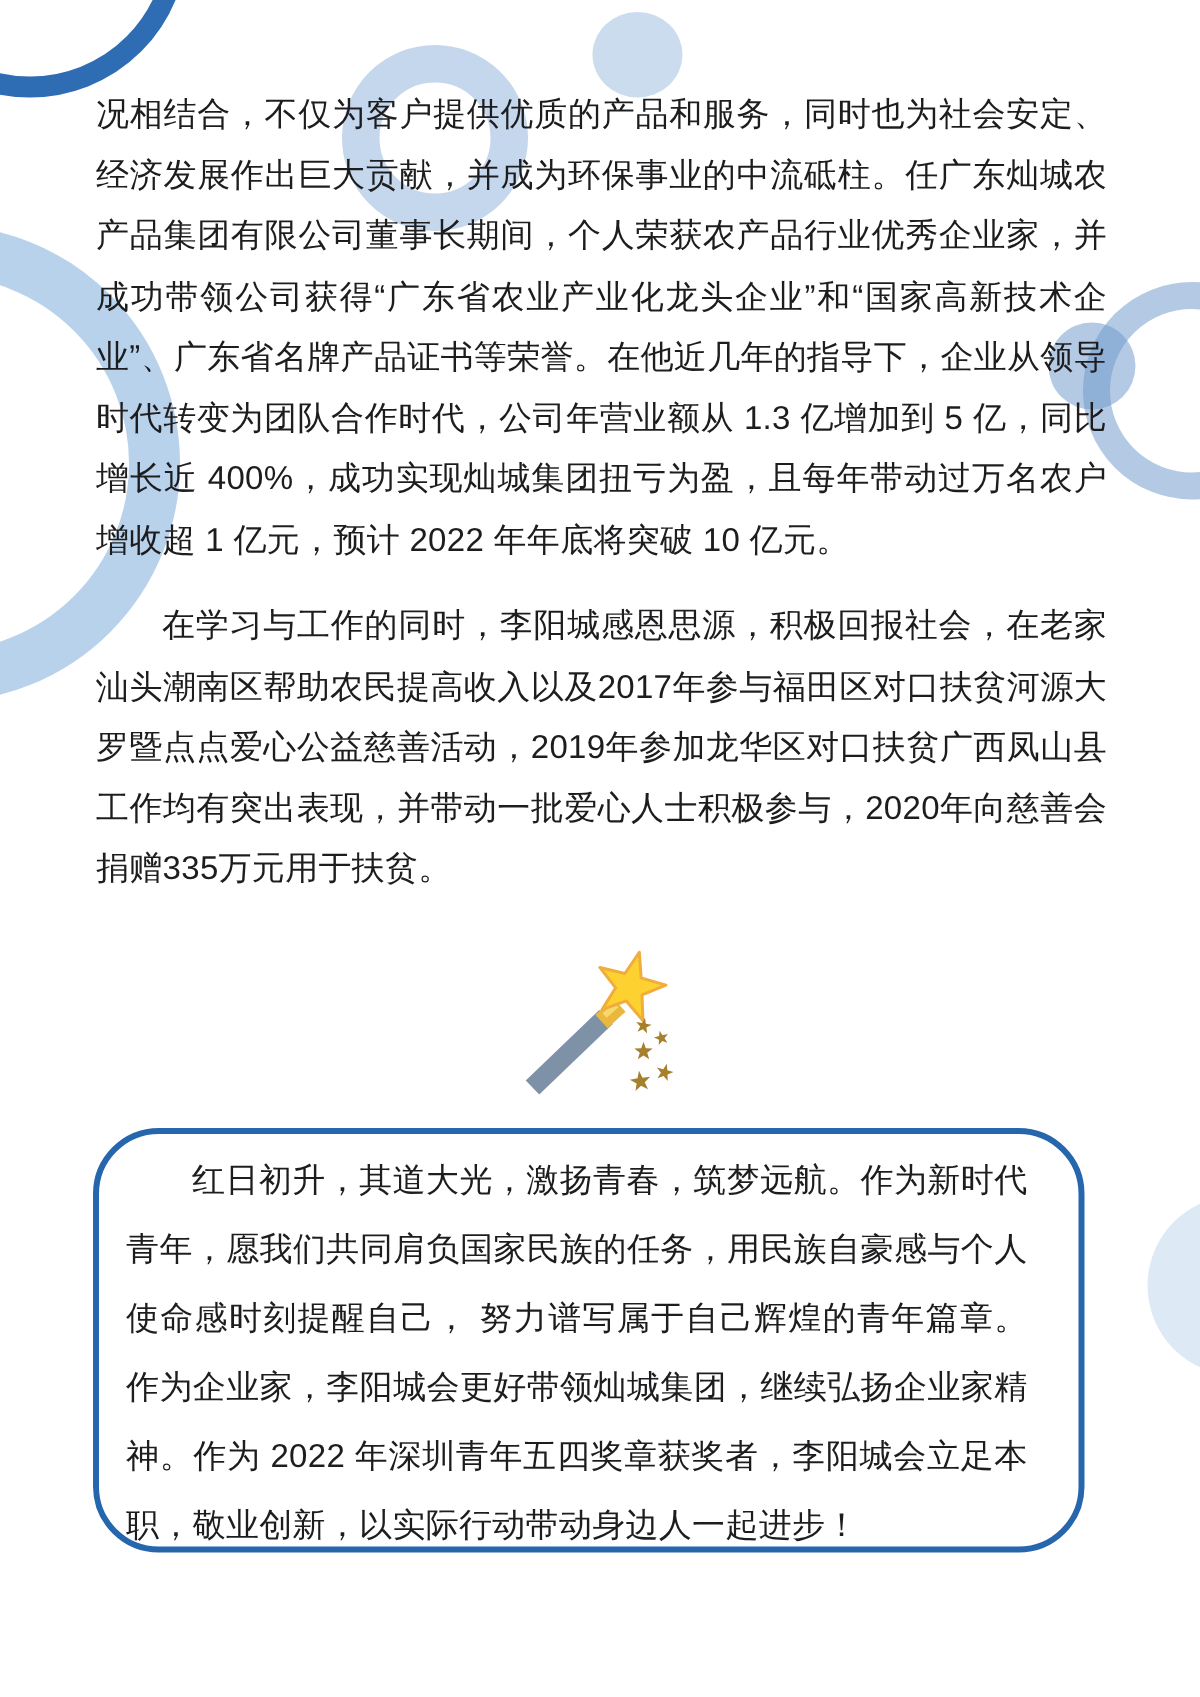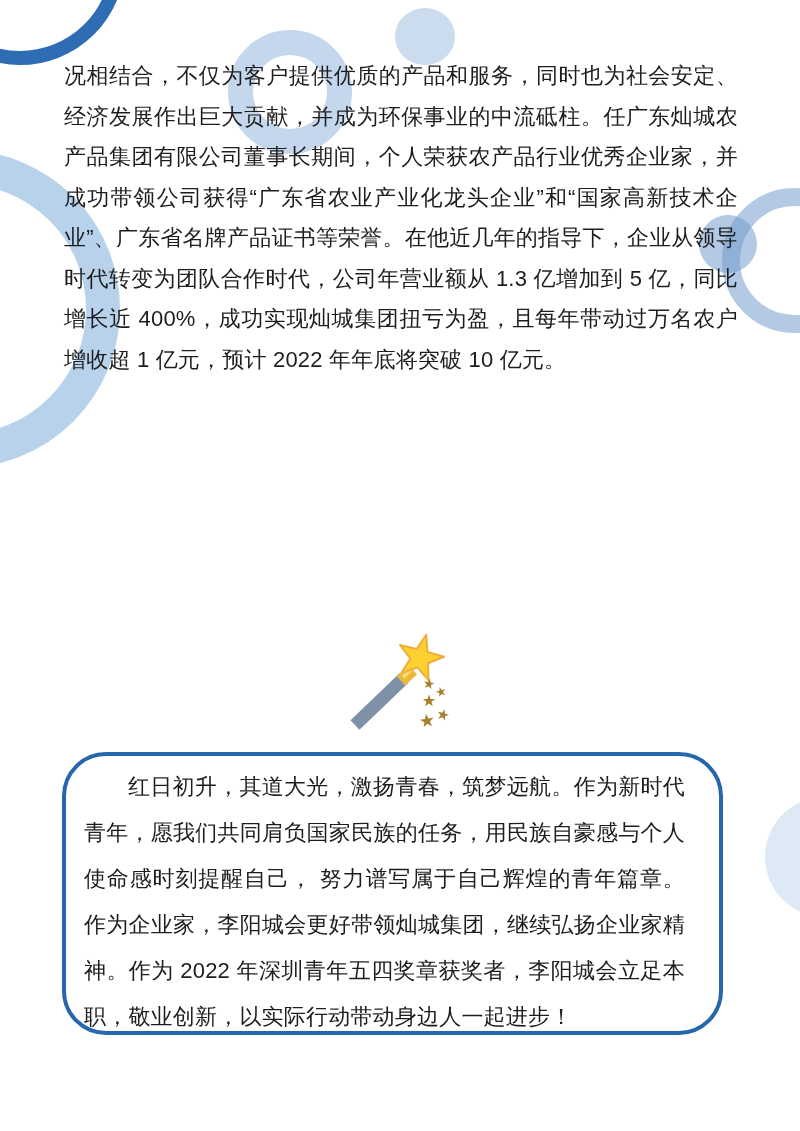--- a/index.html
+++ b/index.html
@@ -87,20 +87,21 @@
 <div class="deco ring ring-top-left"></div>
 <div class="deco ring ring-top-center"></div>
 <div class="deco blob-top"></div>
 <div class="deco ring ring-left-big"></div>
 <div class="deco dot-right"></div>
 <div class="deco ring ring-right"></div>
 <div class="deco circle-pale-right"></div>
 
 <div class="main-text">
   <p>况相结合，不仅为客户提供优质的产品和服务，同时也为社会安定、经济发展作出巨大贡献，并成为环保事业的中流砥柱。任广东灿城农产品集团有限公司董事长期间，个人荣获农产品行业优秀企业家，并成功带领公司获得“广东省农业产业化龙头企业”和“国家高新技术企业”、广东省名牌产品证书等荣誉。在他近几年的指导下，企业从领导时代转变为团队合作时代，公司年营业额从 1.3 亿增加到 5 亿，同比增长近 400%，成功实现灿城集团扭亏为盈，且每年带动过万名农户增收超 1 亿元，预计 2022 年年底将突破 10 亿元。</p>
+  <p class="indent">在学习与工作的同时，李阳城感恩思源，积极回报社会，在老家汕头潮南区帮助农民提高收入以及2017年参与福田区对口扶贫河源大罗暨点点爱心公益慈善活动，2019年参加龙华区对口扶贫广西凤山县工作均有突出表现，并带动一批爱心人士积极参与，2020年向慈善会捐赠335万元用于扶贫。</p>
 </div>
 
 <svg class="wand" viewBox="0 0 120 120" aria-hidden="true">
   <defs>
     <polygon id="star5" points="0,-24 5.6,-7.8 22.8,-7.4 9.1,3.0 14.1,19.4 0,9.6 -14.1,19.4 -9.1,3.0 -22.8,-7.4 -5.6,-7.8"></polygon>
   </defs>
 
   <line x1="10" y1="103" x2="59" y2="56" stroke-linecap="butt" style="stroke:var(--wand-handle);stroke-width:13"></line>
 
   <line x1="56" y1="59" x2="68" y2="48" stroke-linecap="butt" style="stroke:var(--wand-tip);stroke-width:12"></line>

